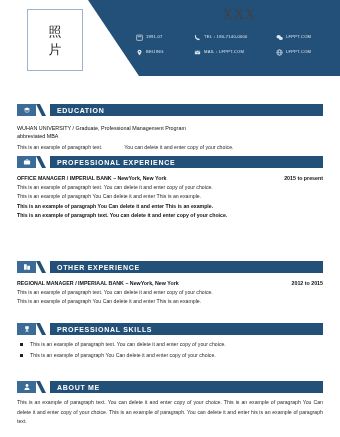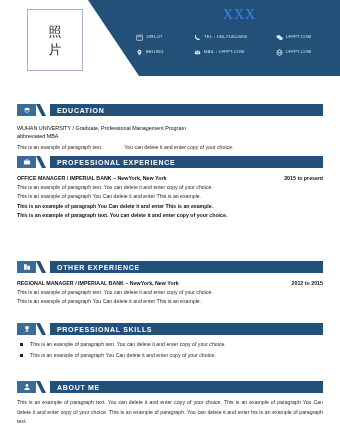--- a/index.html
+++ b/index.html
@@ -27,21 +27,21 @@
     align-items: center; justify-content: center;
     gap: 5px;
   }
   .photo-box span {
     font-family: "DejaVu Sans", sans-serif;
     font-size: 13px; color: #1d1d1d; line-height: 1;
   }
   .name {
     position: absolute; top: 7px; left: 139px; width: 201px;
     text-align: center;
-    color: #3b82f6;
+    color: #404040;
     font-family: "Liberation Serif", serif;
     font-size: 14px; letter-spacing: 1px;
   }
   .contacts {
     position: absolute; top: 30px; left: 136px;
     width: 200px;
     display: grid;
     grid-template-columns: 58px 82px 60px;
     grid-auto-rows: 15px;
     align-items: center;

